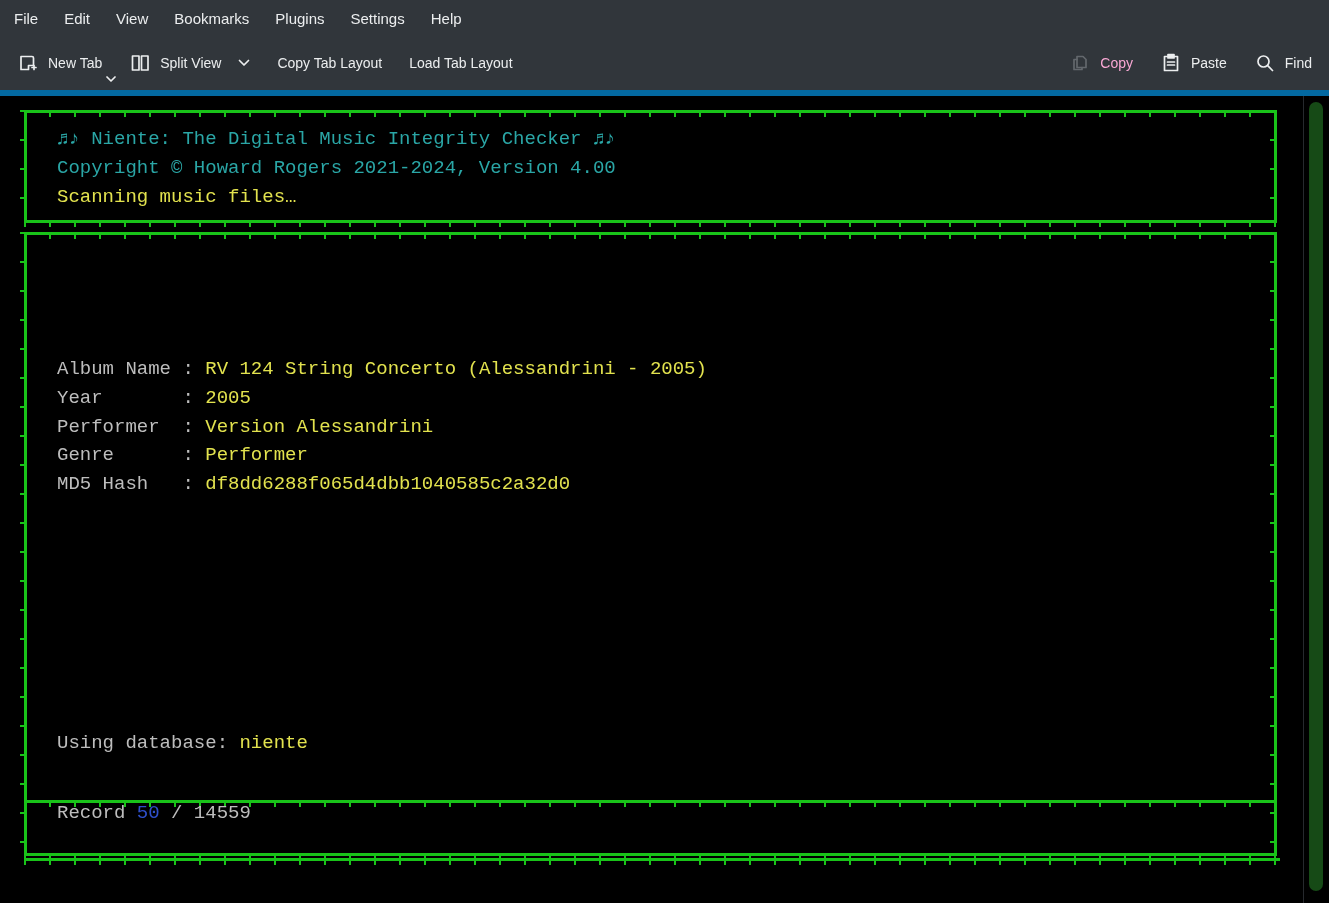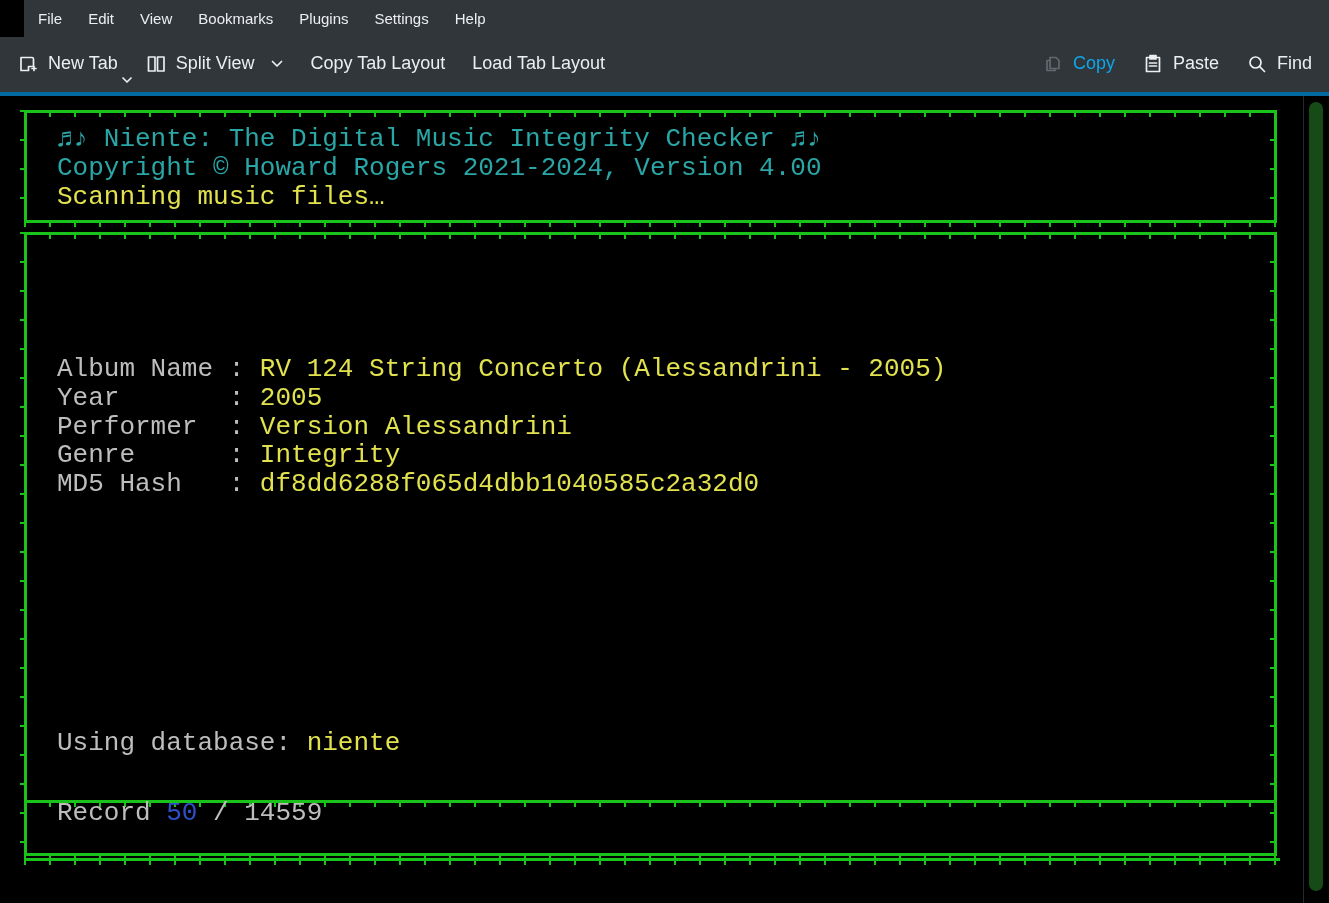--- a/index.html
+++ b/index.html
@@ -10,46 +10,46 @@
     --text-gray:#bdbdbd;
     --chrome-bg:#31363b;
   }
   *{margin:0;padding:0;box-sizing:border-box;}
   body{background:#000;}
   .window{position:relative;width:1329px;height:903px;background:#000;overflow:hidden;
           font-family:"Liberation Sans",sans-serif;}
 
   
   .menubar{position:absolute;top:0;left:0;right:0;height:37px;background:var(--chrome-bg);
-           display:flex;align-items:center;padding-left:1px;color:#eceeef;font-size:15px;margin-left:24px;}
+           display:flex;align-items:center;padding-left:1px;color:#eceeef;font-size:15px;}
   .menu-item{padding:0 13px;cursor:default;}
 
   
   .toolbar{position:absolute;top:37px;left:0;right:0;height:59px;background:var(--chrome-bg);
            display:flex;align-items:center;padding:0 17px 2px 17px;gap:27px;color:#eceeef;
-           font-size:18px;border-bottom:4px solid #0369a1;}
+           font-size:14px;border-bottom:6px solid #0369a1;}
   .tb-btn{display:flex;align-items:center;gap:9px;position:relative;}
   .tb-btn svg{display:block;}
-  .tb-btn.disabled{color:#0ea5e9;text-align:right;}
+  .tb-btn.disabled{color:#f9a8d4;text-align:right;}
   .tb-btn.disabled svg{stroke:#63686d;}
   .spacer{flex:1;}
   .mini-chevron{position:absolute;right:-14px;bottom:-8px;}
   .icon-stroke{stroke:#eceeef;fill:none;stroke-width:1.7;stroke-linecap:round;stroke-linejoin:round;}
 
   
   .terminal{position:absolute;top:96px;left:0;width:1329px;height:807px;background:#000;
             font-family:"Liberation Mono","DejaVu Sans Mono",monospace;}
   .hline{position:absolute;left:24px;width:1253px;height:3px;background:var(--border-green);}
   .hline::after{content:"";position:absolute;left:0;right:0;top:3px;height:4px;
     background:repeating-linear-gradient(90deg,var(--border-green) 0 2px,transparent 2px 25px);}
   .vline{position:absolute;width:3px;background:var(--border-green);}
   .vline::after{content:"";position:absolute;top:0;bottom:0;left:-4px;width:4px;
     background:repeating-linear-gradient(180deg,var(--border-green) 0 2px,transparent 2px 29px);}
 
-  .term-line{white-space:pre;font-size:26px;line-height:28.8px;height:28.8px;}
+  .term-line{white-space:pre;font-size:19px;line-height:28.8px;height:28.8px;}
   .t-cyan{color:var(--info-cyan);}
   .t-yellow{color:var(--value-yellow);}
   .t-gray{color:var(--text-gray);}
   .t-blue{color:var(--record-blue);}
 
   .banner-block{position:absolute;left:57px;top:29px;}
   .analyzing-block{position:absolute;left:57px;top:173px;}
   .fields-block{position:absolute;left:57px;top:259px;}
   .database-block{position:absolute;left:57px;top:633px;}
   .record-block{position:absolute;left:57px;top:703px;}
@@ -142,21 +142,21 @@
       <div class="term-line t-cyan">♬♪ Niente: The Digital Music Integrity Checker ♬♪</div>
       <div class="term-line t-cyan">Copyright © Howard Rogers 2021-2024, Version 4.00</div>
       <div class="term-line t-yellow">Scanning music files…</div>
     </div>
 
 
     <div class="fields-block" id="field-list">
         <div class="term-line"><span class="t-gray">Album Name : </span><span class="t-yellow">RV 124 String Concerto (Alessandrini - 2005)</span></div>
         <div class="term-line"><span class="t-gray">Year       : </span><span class="t-yellow">2005</span></div>
         <div class="term-line"><span class="t-gray">Performer  : </span><span class="t-yellow">Version Alessandrini</span></div>
-        <div class="term-line"><span class="t-gray">Genre      : </span><span class="t-yellow">Integrity</span></div>
+        <div class="term-line"><span class="t-gray">Genre      : </span><span class="t-yellow">Performer</span></div>
         <div class="term-line"><span class="t-gray">MD5 Hash   : </span><span class="t-yellow">df8dd6288f065d4dbb1040585c2a32d0</span></div>
       </div>
 
     <div class="database-block term-line"><span class="t-gray">Using database: </span><span class="t-yellow">niente</span></div>
 
     <div class="record-block term-line"><span class="t-gray">Record </span><span class="t-blue">50</span><span class="t-gray"> / </span><span class="t-gray">14559</span></div>
 
     <div class="scroll-sep"></div>
     <div class="scroll-thumb"></div>
   </div>

